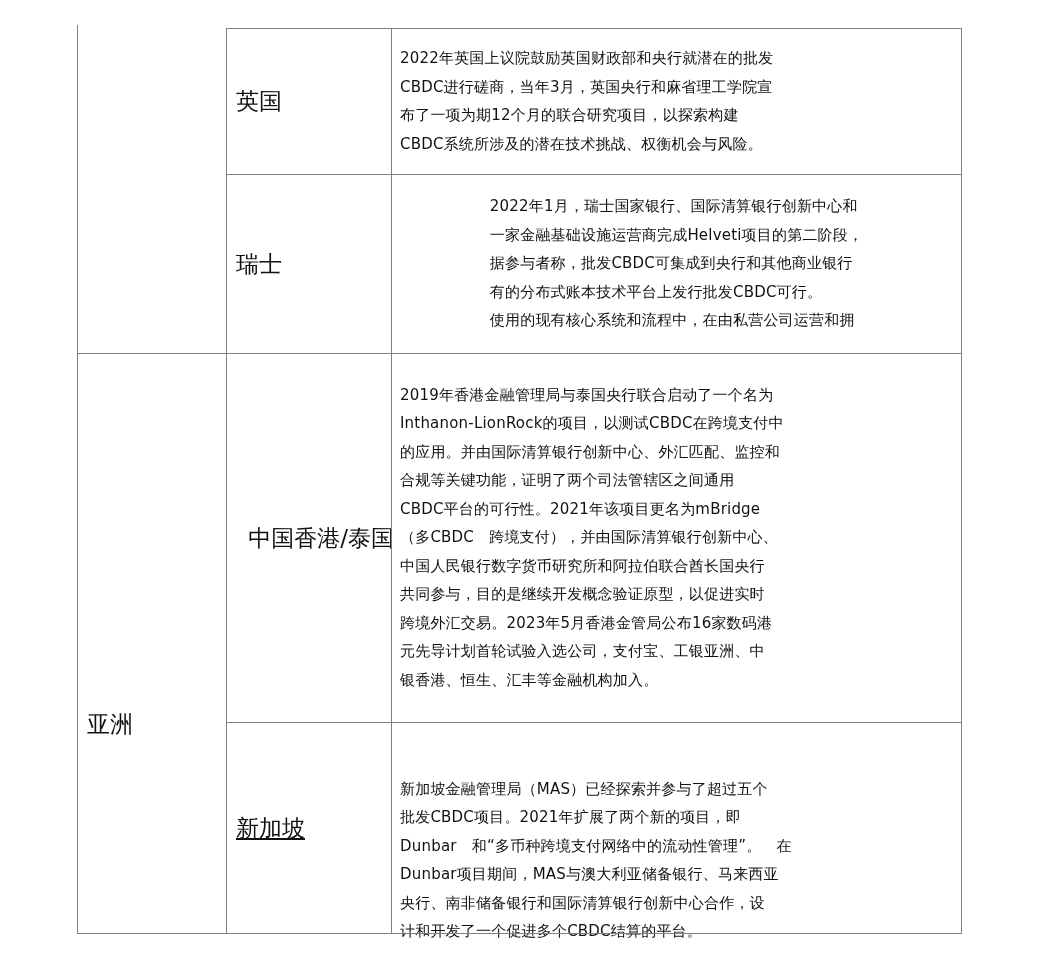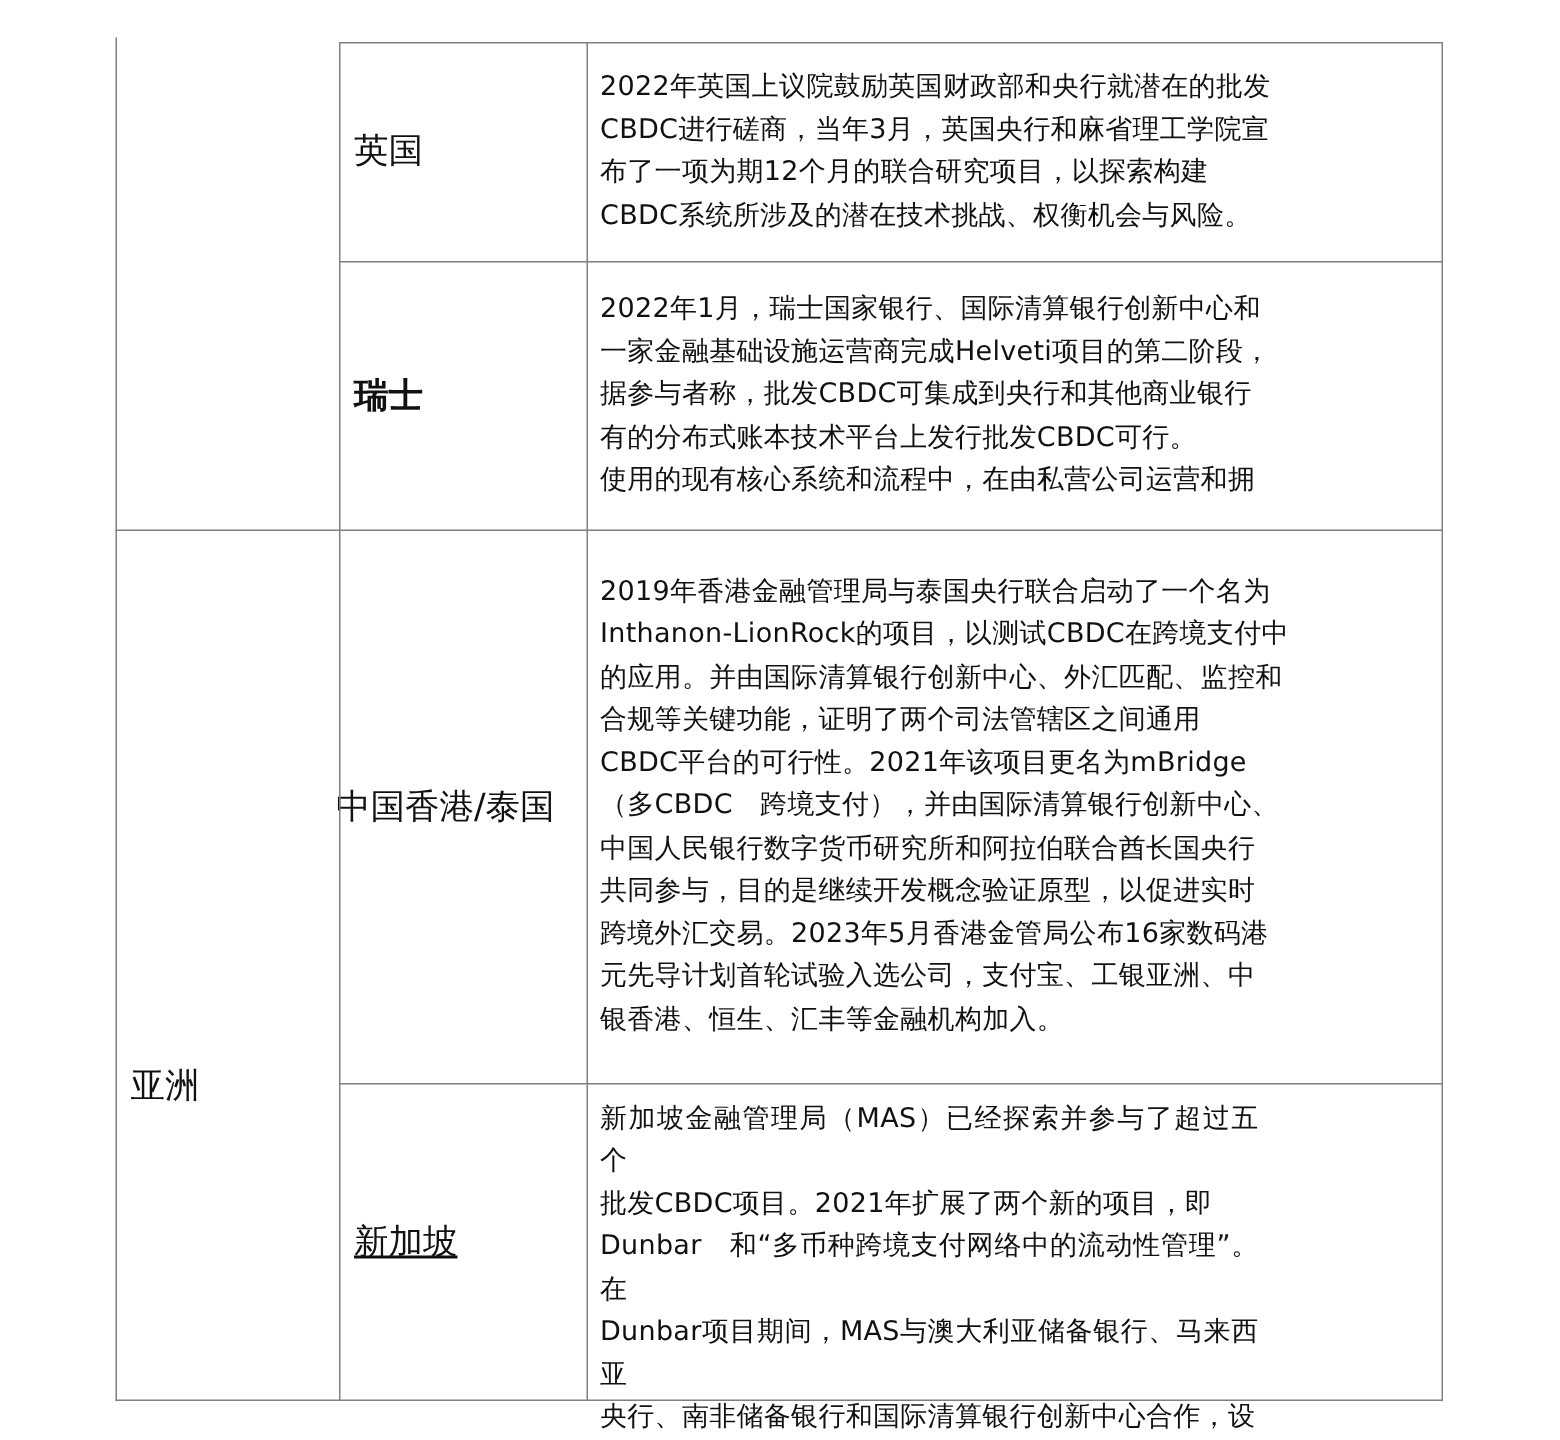--- a/index.html
+++ b/index.html
@@ -32,21 +32,21 @@
       position: absolute;
       background: #808080;
     }
     .region-label, .country-label {
       font-size: 23px;
       line-height: 28px;
       padding-left: 10px;
       white-space: nowrap;
     }
     .desc {
-      font-size: 18px;
+      font-size: 15px;
       line-height: 28.5px;
       padding: 0 9px 0 9px;
       text-align: justify;
       letter-spacing: 0.2px;
     }
     .desc p {
       margin: 0;
     }
   </style>
 </head>
@@ -67,34 +67,34 @@
   </div>
   <div class="cell desc" style="left:314px; top:3px; width:571px; height:146px;">
     <div>
       <p>2022年英国上议院鼓励英国财政部和央行就潜在的批发</p>
       <p>CBDC进行磋商，当年3月，英国央行和麻省理工学院宣</p>
       <p>布了一项为期12个月的联合研究项目，以探索构建</p>
       <p>CBDC系统所涉及的潜在技术挑战、权衡机会与风险。</p>
     </div>
   </div>
 
-  <div class="cell" style="left:149px; top:149px; width:165px; height:179px;font-weight:bold;">
+  <div class="cell" style="left:149px; top:149px; width:165px; height:179px;">
     <span class="country-label">瑞士</span>
   </div>
-  <div class="cell desc" style="left:314px; top:149px; width:571px; height:179px;">
+  <div class="cell desc" style="left:314px; top:149px; width:571px; height:179px;justify-content:center;">
     <div>
       <p>2022年1月，瑞士国家银行、国际清算银行创新中心和</p>
       <p>一家金融基础设施运营商完成Helveti项目的第二阶段，</p>
       <p>据参与者称，批发CBDC可集成到央行和其他商业银行</p>
       <p>有的分布式账本技术平台上发行批发CBDC可行。</p>
       <p>使用的现有核心系统和流程中，在由私营公司运营和拥</p>
     </div>
   </div>
 
-  <div class="cell" style="left:137px; top:328px; width:165px; height:369px;">
+  <div class="cell" style="left:152px; top:328px; width:165px; height:369px;justify-content:flex-end;">
     <span class="country-label">中国香港/泰国</span>
   </div>
   <div class="cell desc" style="left:314px; top:328px; width:496px; height:369px;">
     <div>
       <p>2019年香港金融管理局与泰国央行联合启动了一个名为</p>
       <p>Inthanon-LionRock的项目，以测试CBDC在跨境支付中</p>
       <p>的应用。并由国际清算银行创新中心、外汇匹配、监控和</p>
       <p>合规等关键功能，证明了两个司法管辖区之间通用</p>
       <p>CBDC平台的可行性。2021年该项目更名为mBridge</p>
       <p>（多CBDC　跨境支付），并由国际清算银行创新中心、</p>

